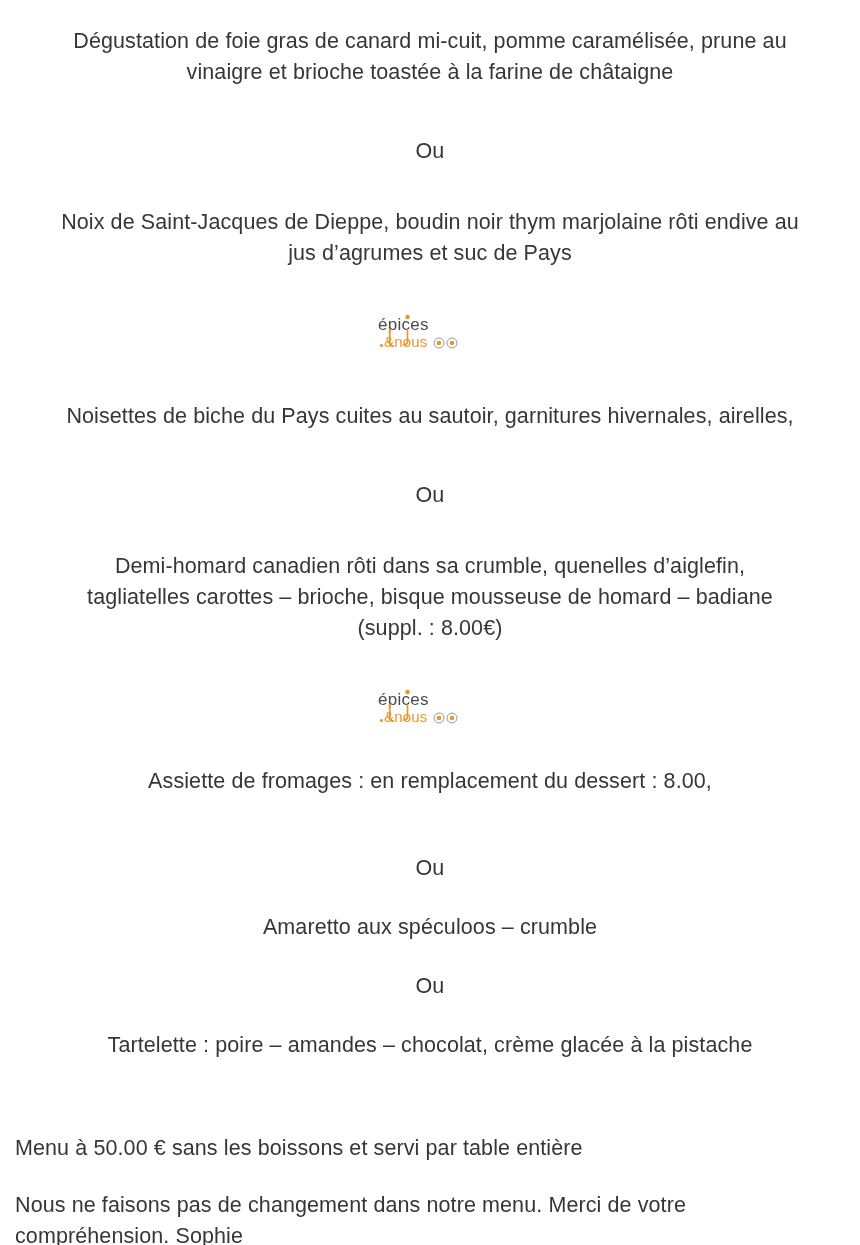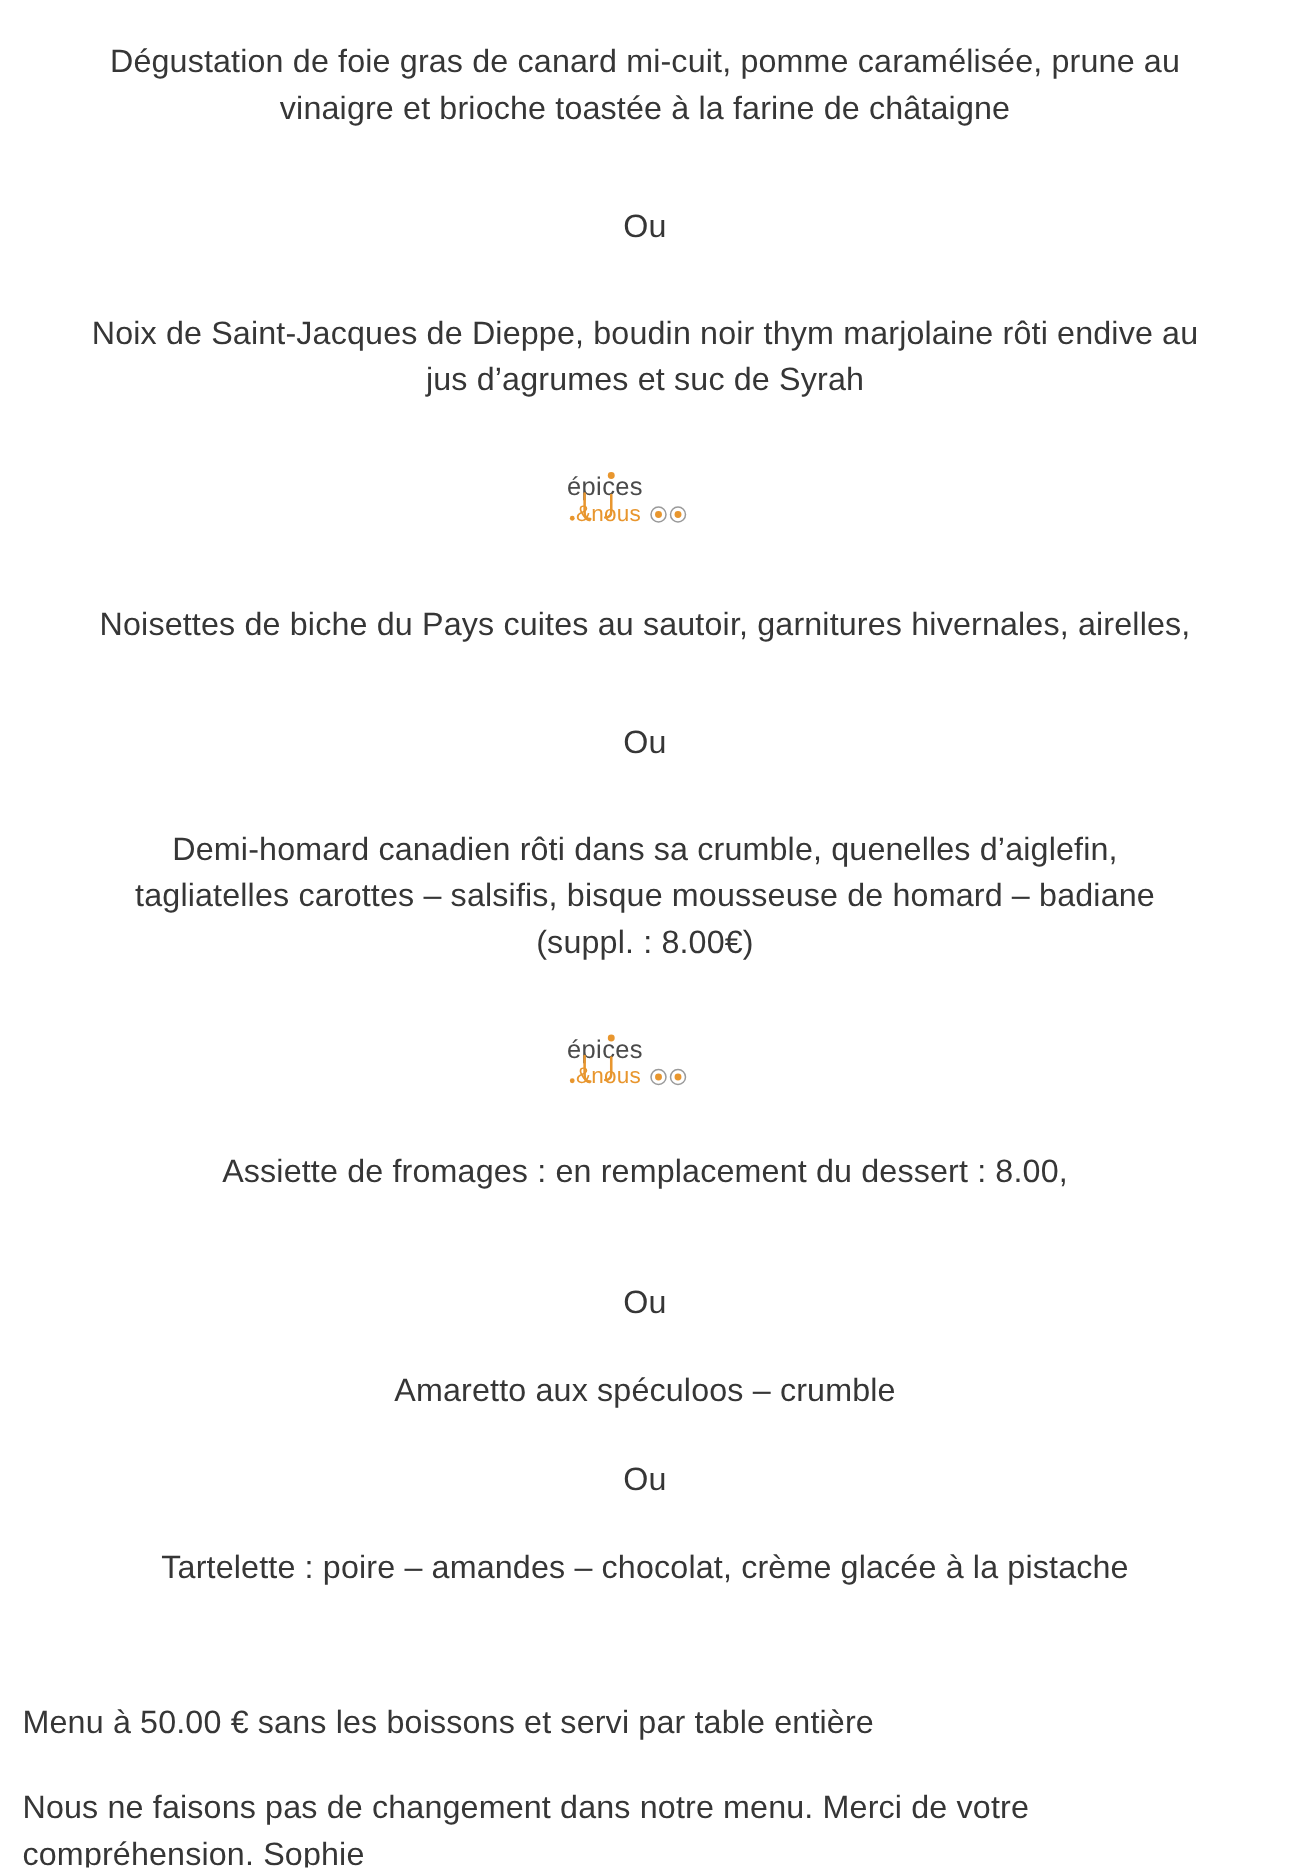--- a/index.html
+++ b/index.html
@@ -80,21 +80,21 @@
   </div>
 
   <div class="spacer-38"></div>
 
   <p class="menu-line">Ou</p>
 
   <div class="spacer-30"></div>
 
   <div class="block-dish">
     <p class="menu-line">Noix de Saint-Jacques de Dieppe, boudin noir thym marjolaine rôti endive au</p>
-    <p class="menu-line">jus d’agrumes et suc de Syrah</p>
+    <p class="menu-line">jus d’agrumes et suc de Pays</p>
   </div>
 
   <div class="spacer-32"></div>
 
   <div class="logo-wrap">
     <span class="logo">
       <svg viewBox="0 0 208 84" xmlns="http://www.w3.org/2000/svg" aria-hidden="true">
 
         <text x="0" y="38" font-family="Liberation Sans, sans-serif" font-size="34" fill="#4A4A4A" letter-spacing="0.5">épices</text>
 
@@ -123,21 +123,21 @@
   </div>
 
   <div class="spacer-38"></div>
 
   <p class="menu-line">Ou</p>
 
   <div class="spacer-30"></div>
 
   <div class="block-dish">
     <p class="menu-line">Demi-homard canadien rôti dans sa crumble, quenelles d’aiglefin,</p>
-    <p class="menu-line">tagliatelles carottes – salsifis, bisque mousseuse de homard – badiane</p>
+    <p class="menu-line">tagliatelles carottes – brioche, bisque mousseuse de homard – badiane</p>
     <p class="menu-line">(suppl. : 8.00€)</p>
   </div>
 
   <div class="spacer-32"></div>
 
   <div class="logo-wrap">
     <span class="logo">
       <svg viewBox="0 0 208 84" xmlns="http://www.w3.org/2000/svg" aria-hidden="true">
         <text x="0" y="38" font-family="Liberation Sans, sans-serif" font-size="34" fill="#4A4A4A" letter-spacing="0.5">épices</text>
         <circle cx="59" cy="12" r="4.6" fill="#E8962E"></circle>

